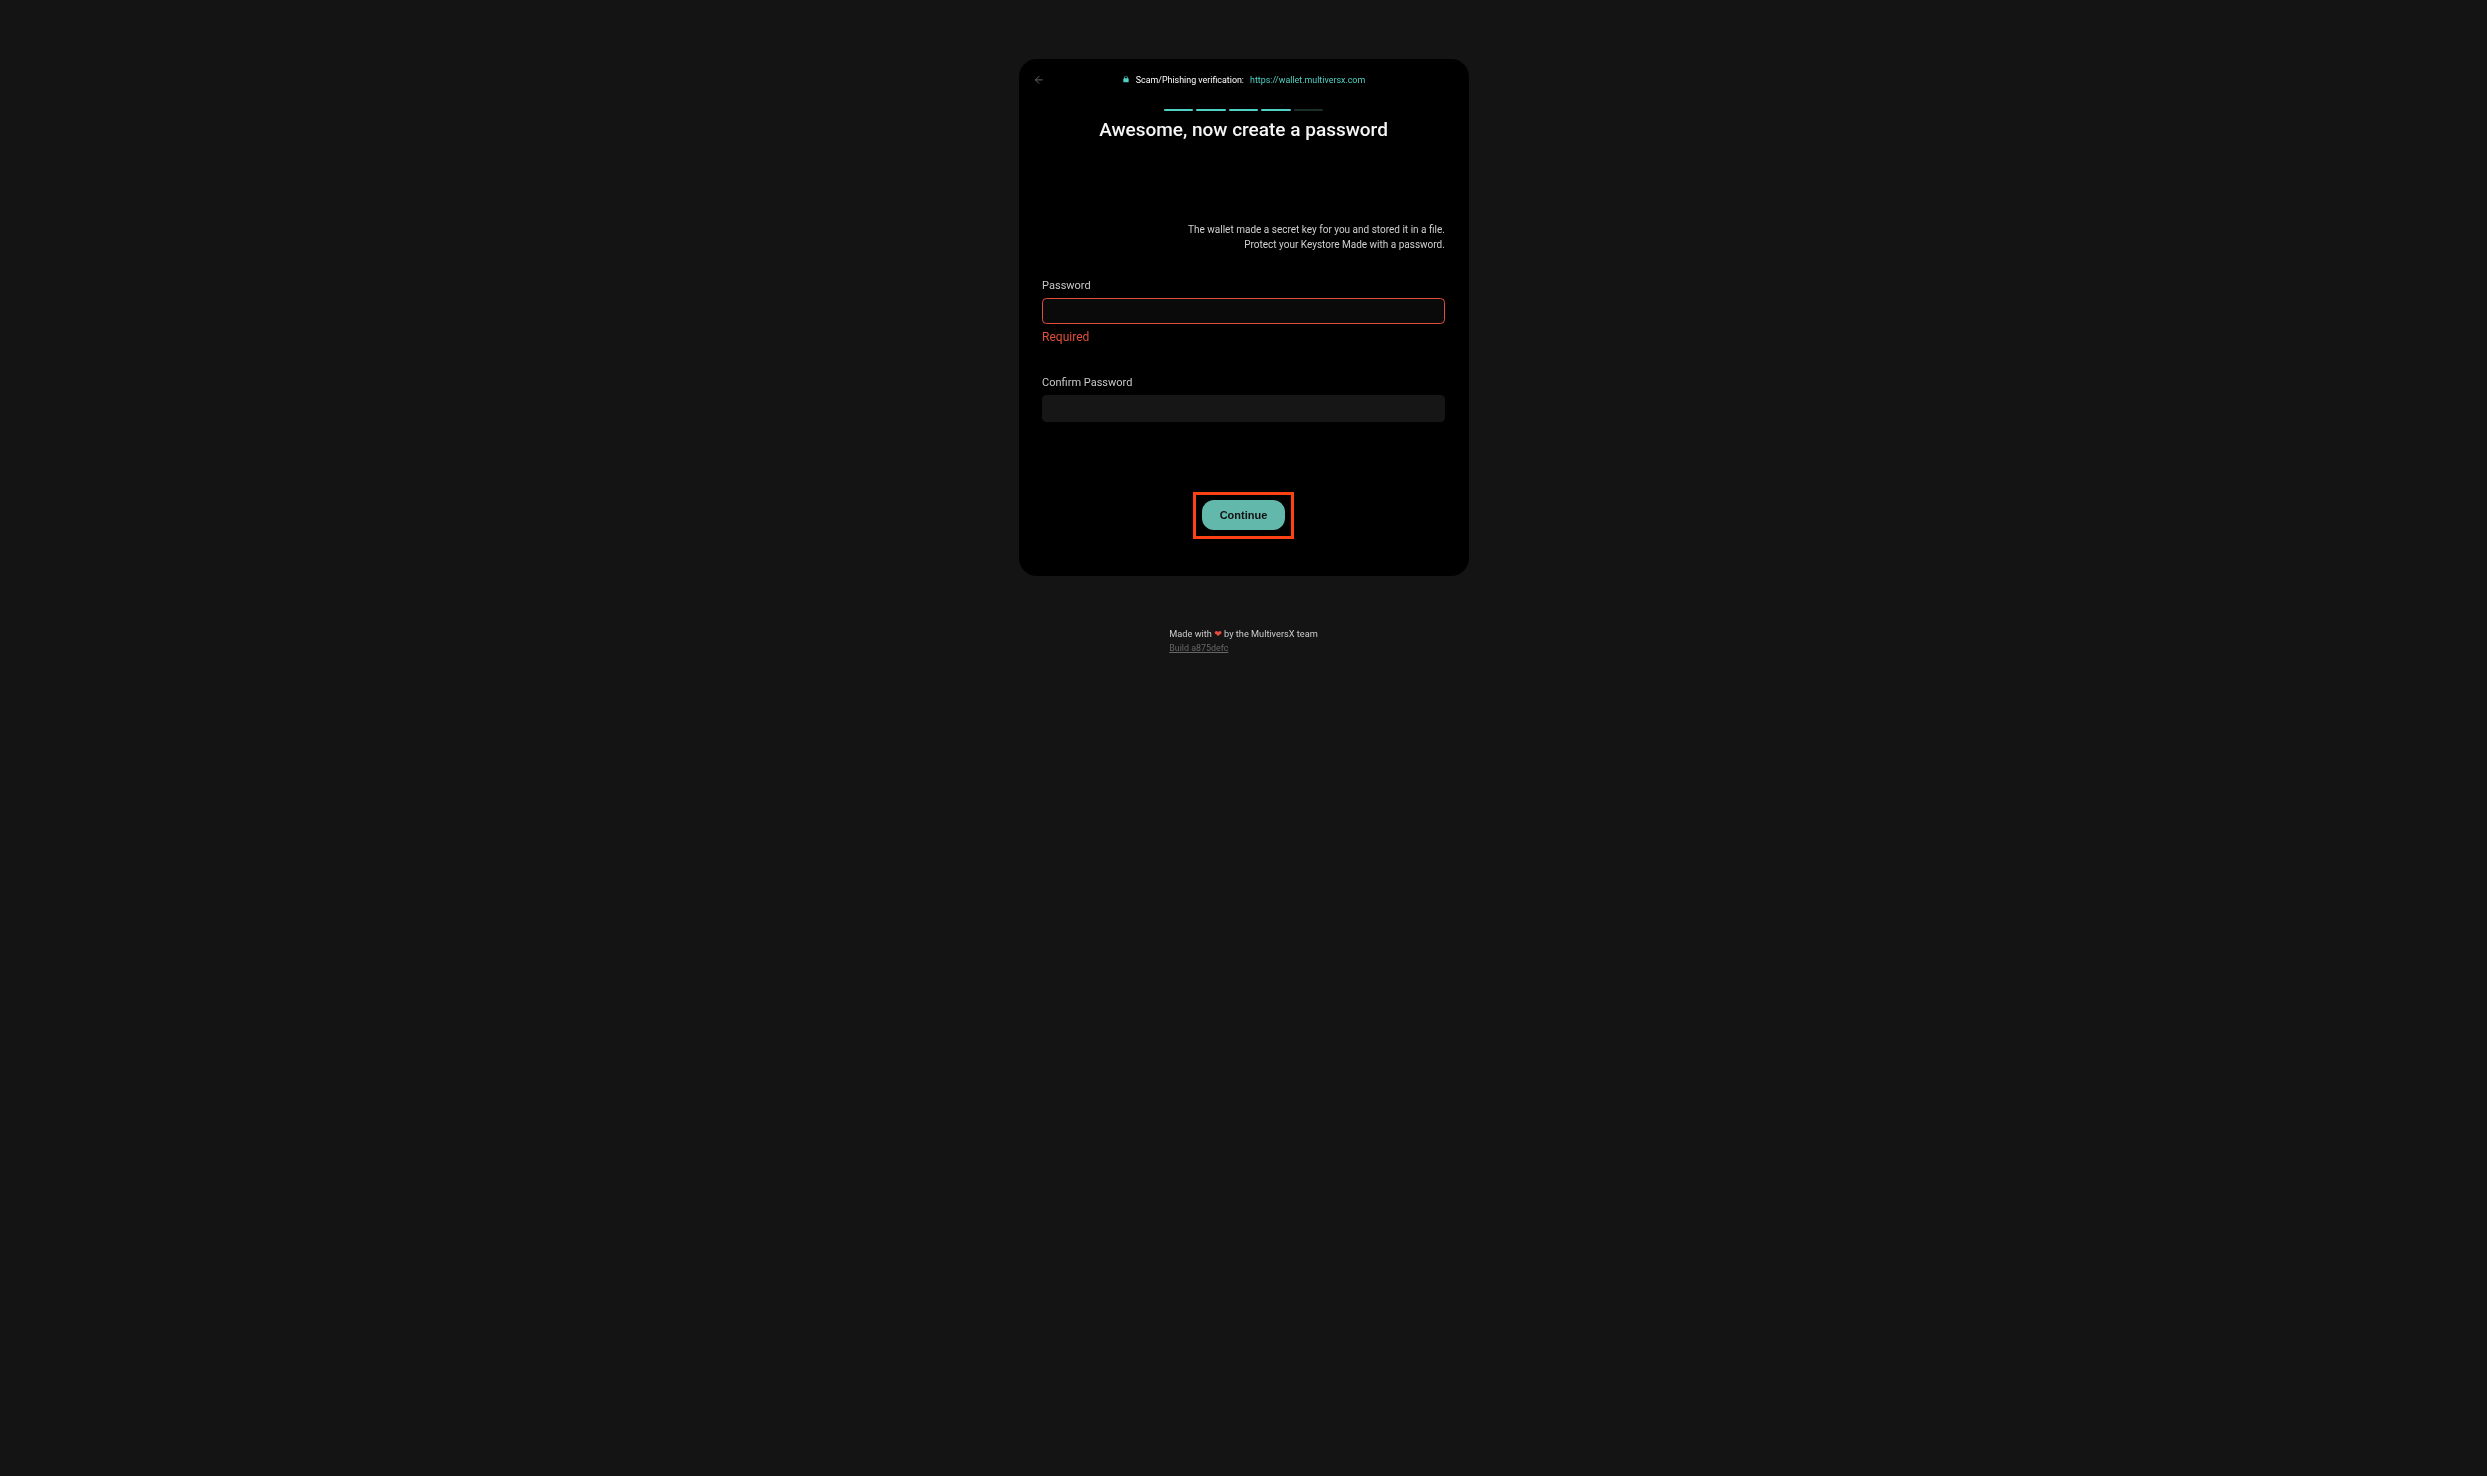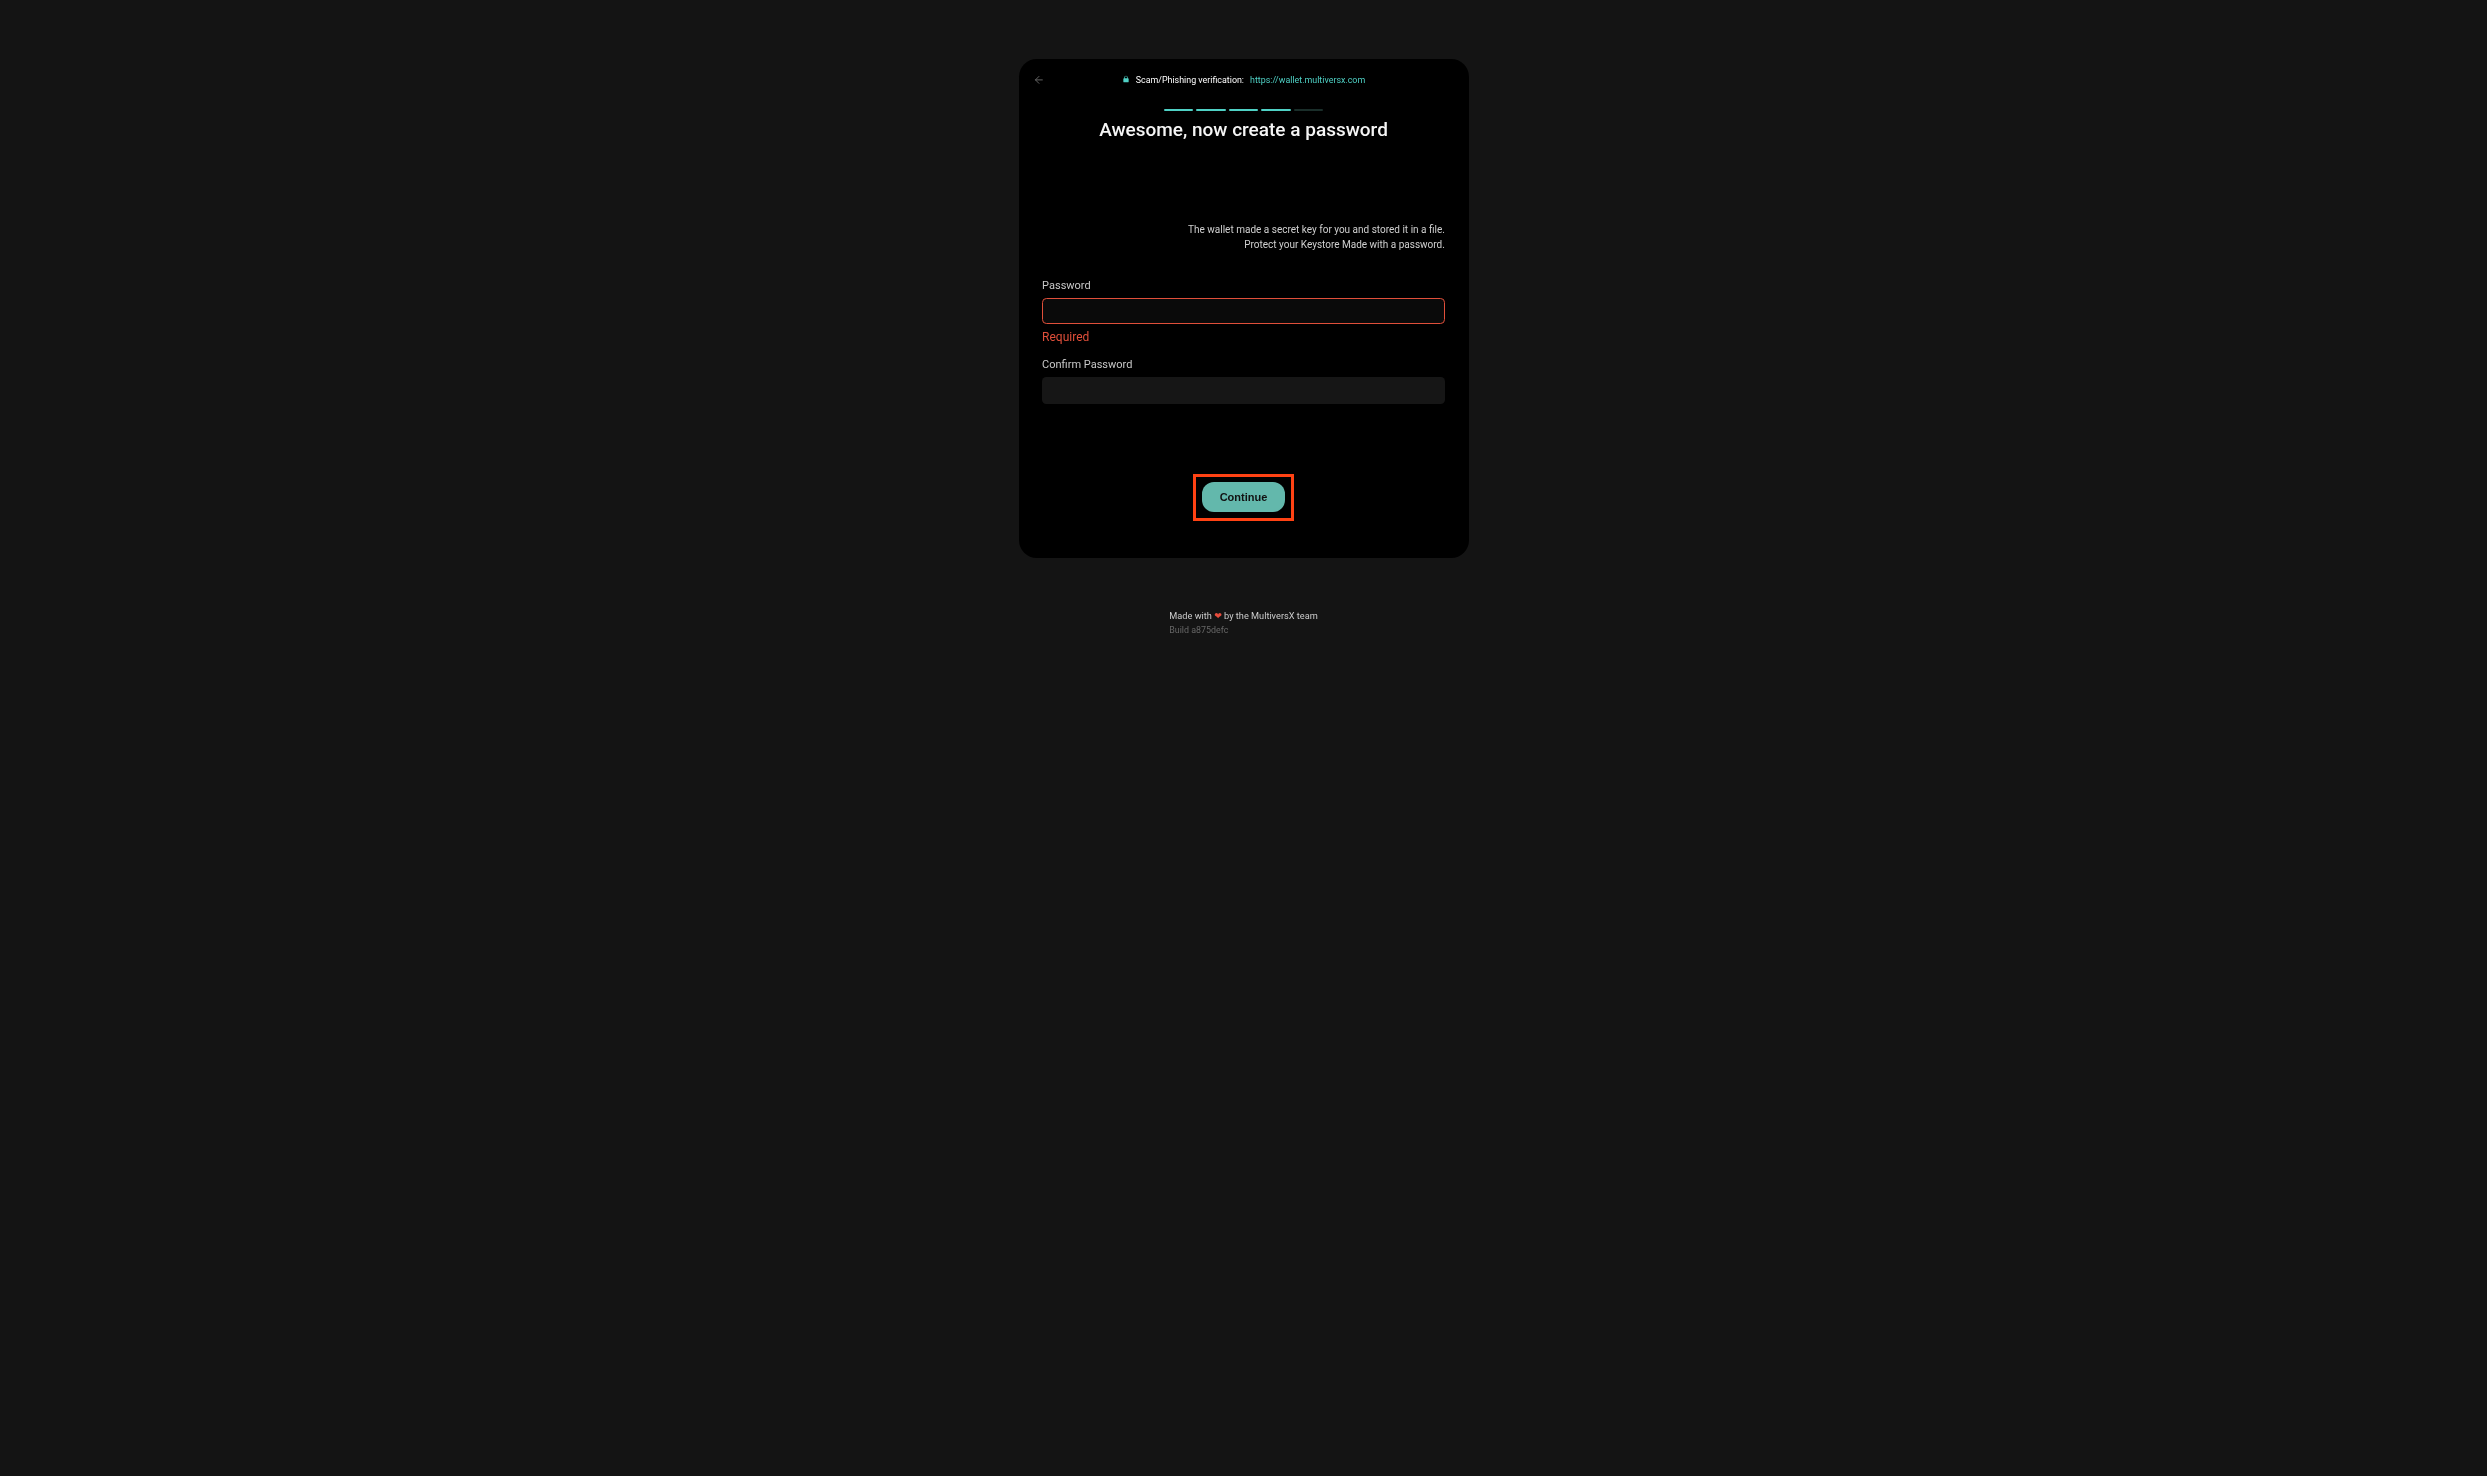--- a/index.html
+++ b/index.html
@@ -108,21 +108,21 @@
     .input-dark {
       background: #161616;
       border: none;
     }
     .error-msg {
       color: #e04f3a;
       font-size: 12px;
       margin-top: 5.9px;
     }
     .form-group-2 {
-      margin-top: 14px;
+      margin-top: 32px;
     }
     .continue-wrapper {
       display: flex;
       justify-content: center;
       margin-top: 70px;
       margin-bottom: 7.4px;
     }
     .highlight-box {
       border: 3px solid #ff4213;
       padding: 5.9px;
@@ -146,20 +146,21 @@
       font-size: 9.2px;
       color: #ccc;
     }
     .heart {
       color: #e74c3c;
     }
     .footer-line2 {
       font-size: 8.9px;
       color: #666;
       margin-top: 4.4px;
+      text-decoration: underline;
     }
   </style>
 </head>
 <body>
 
 <div class="card">
   <div class="back-btn">
     <svg width="11.8" height="11.8" viewBox="0 0 24 24" fill="none" stroke="#666" stroke-width="2" stroke-linecap="round" stroke-linejoin="round">
       <line x1="19" y1="12" x2="5" y2="12"></line>
       <polyline points="12 19 5 12 12 5"></polyline>

